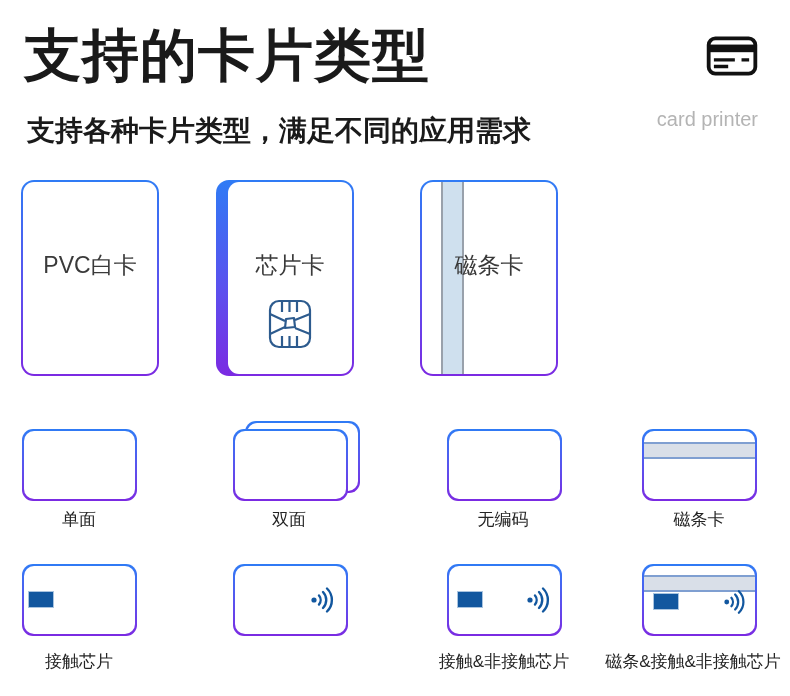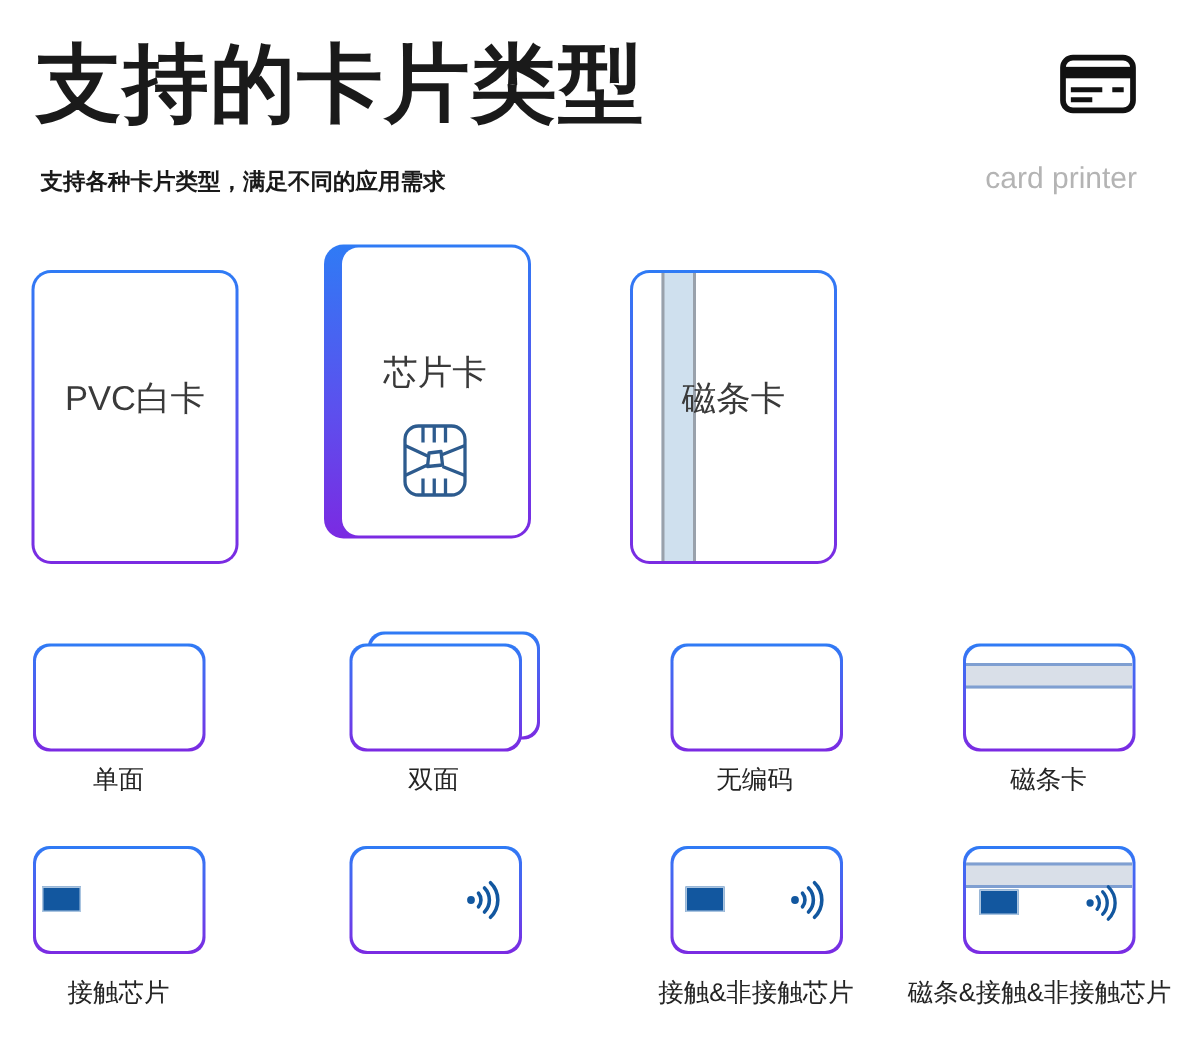--- a/index.html
+++ b/index.html
@@ -2,21 +2,21 @@
 <html><head>
 <meta charset="utf-8">
 <style>
   html,body{margin:0;padding:0;background:#fff;}
   .page{position:relative;width:786px;height:696px;background:#ffffff;overflow:hidden;
         font-family:"Liberation Sans","DejaVu Sans",sans-serif;}
 
   
   .title{position:absolute;left:24px;top:18px;font-size:57px;font-weight:900;
          color:#1a1a1a;letter-spacing:1px;white-space:nowrap;}
-  .subtitle{position:absolute;left:27px;top:112px;font-size:15px;font-weight:700;color:#1a1a1a;}
+  .subtitle{position:absolute;left:27px;top:112px;font-size:28px;font-weight:700;color:#1a1a1a;}
   .brand{position:absolute;right:28px;top:106px;text-align:right;font-size:20px;
          color:#b4b4b4;line-height:27px;}
   .cc-icon{position:absolute;left:706px;top:36px;}
 
   
   .gcard{position:absolute;background:linear-gradient(180deg,#2f7bf5 0%,#5b51ee 55%,#7b2ae2 100%);padding:2px;box-sizing:border-box;}
   .gcard.v{width:138px;height:196px;border-radius:13px;}
   .gcard.h{width:115px;height:72px;border-radius:11px;}
   .gcard .inner{position:relative;width:100%;height:100%;background:#fff;border-radius:10px;overflow:hidden;box-sizing:border-box;}
   .gcard.v .inner{border-radius:11px;}
@@ -55,21 +55,21 @@
   <div class="brand">
     <div>card printer</div>
   </div>
 
   <div class="gcard v" style="left:21px;top:180px;">
     <div class="inner">
       <div class="vlabel">PVC白卡</div>
     </div>
   </div>
 
-  <div class="gcard v" style="left:216px;top:163px;padding-left:12px;">
+  <div class="gcard v" style="left:216px;top:180px;padding-left:12px;">
     <div class="inner">
       <div class="vlabel">芯片卡</div>
       <div class="chip-outline">
         <svg width="44" height="50" viewBox="0 0 44 50">
           <g fill="none" stroke="#2d5b8e" stroke-width="2.2" stroke-linejoin="round">
             <rect x="2" y="2" width="40" height="46" rx="9"></rect>
             <path d="M14 2 V13 M29 2 V13 M21.5 2 V13"></path>
             <path d="M14 48 V37 M29 48 V37 M21.5 48 V37"></path>
             <path d="M18 20 L26 19 L27 28 L17 29 Z"></path>
             <path d="M2 15 L17 22 M42 15 L27 21 M2 35 L17 28 M42 35 L27 29"></path>

